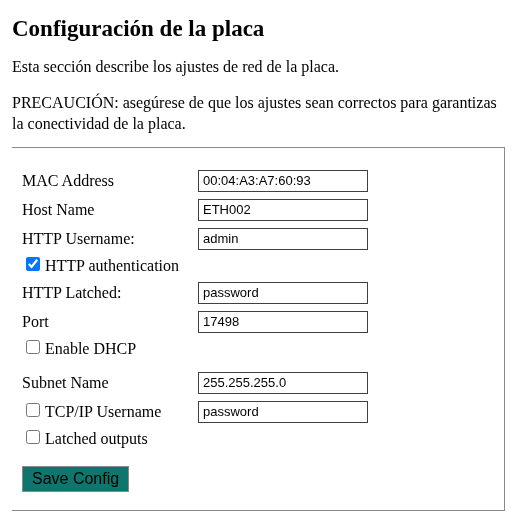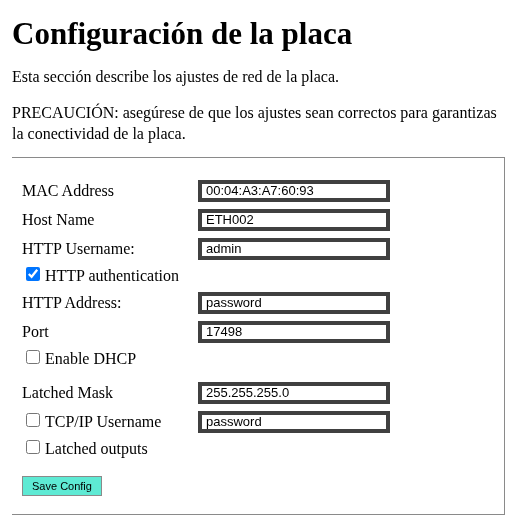--- a/index.html
+++ b/index.html
@@ -6,21 +6,21 @@
     body {
       margin: 0;
       padding: 12px;
       font-family: "Times New Roman", Times, serif;
       font-size: 16px;
       color: #000;
       background: #fff;
       width: 517px;
     }
     h2 {
-      font-size: 31px;
+      font-size: 23px;
       font-weight: bold;
       margin: 4px 0 14px 0;
     }
     .intro, .caution {
       margin: 0 0 14px 0;
       line-height: 1.35;
     }
     .config-panel {
       border-top: 1px solid #8a8a8a;
       border-right: 1px solid #8a8a8a;
@@ -39,38 +39,38 @@
       padding-left: 10px;
       display: flex;
       align-items: flex-start;
     }
     .label-cell input[type="checkbox"] {
       margin: 0 5px 0 4px;
       width: 14px;
       height: 14px;
     }
     .field-cell input[type="text"] {
-      width: 192px;
+      width: 170px;
       height: 22px;
       padding: 2px 4px;
       font-family: Arial, sans-serif;
       font-size: 13px;
-      border: 4px solid #404040;
+      border: 1px solid #404040;
       background: #fff;
     }
     .save-row {
       margin-top: 18px;
       padding-left: 10px;
     }
     button.save {
       font-family: Arial, sans-serif;
-      font-size: 11px;
+      font-size: 16px;
       padding: 3px 9px;
       border: 1px solid #8a8a8a;
-      background: #5eead4;
+      background: #0f766e;
       cursor: pointer;
     }
   </style>
 </head>
 <body>
 
 <h2>Configuración de la placa</h2>
 
 <p class="intro">Esta sección describe los ajustes de red de la placa.</p>
 
@@ -101,21 +101,21 @@
 
   <div class="row">
     <div class="label-cell">
       <input type="checkbox" checked="" style="">
       <span>HTTP authentication</span>
     </div>
   </div>
 
   <div class="row">
     <div class="label-cell">
-        <span>HTTP Address:</span>
+        <span>HTTP Latched:</span>
       </div>
     <div class="field-cell"><input type="text" value="password" style=""></div>
   </div>
 
   <div class="row">
     <div class="label-cell">
         <span>Port</span>
       </div>
     <div class="field-cell"><input type="text" value="17498" style=""></div>
   </div>
@@ -125,21 +125,21 @@
       <input type="checkbox" style="">
       <span>Enable DHCP</span>
     </div>
   </div>
 
   <div class="row">
   </div>
 
   <div class="row">
     <div class="label-cell">
-        <span>Latched Mask</span>
+        <span>Subnet Name</span>
       </div>
     <div class="field-cell"><input type="text" value="255.255.255.0" style=""></div>
   </div>
 
   <div class="row">
     <div class="label-cell">
       <input type="checkbox" style="">
       <span>TCP/IP Username</span>
     </div>
     <div class="field-cell"><input type="text" value="password" style=""></div>

